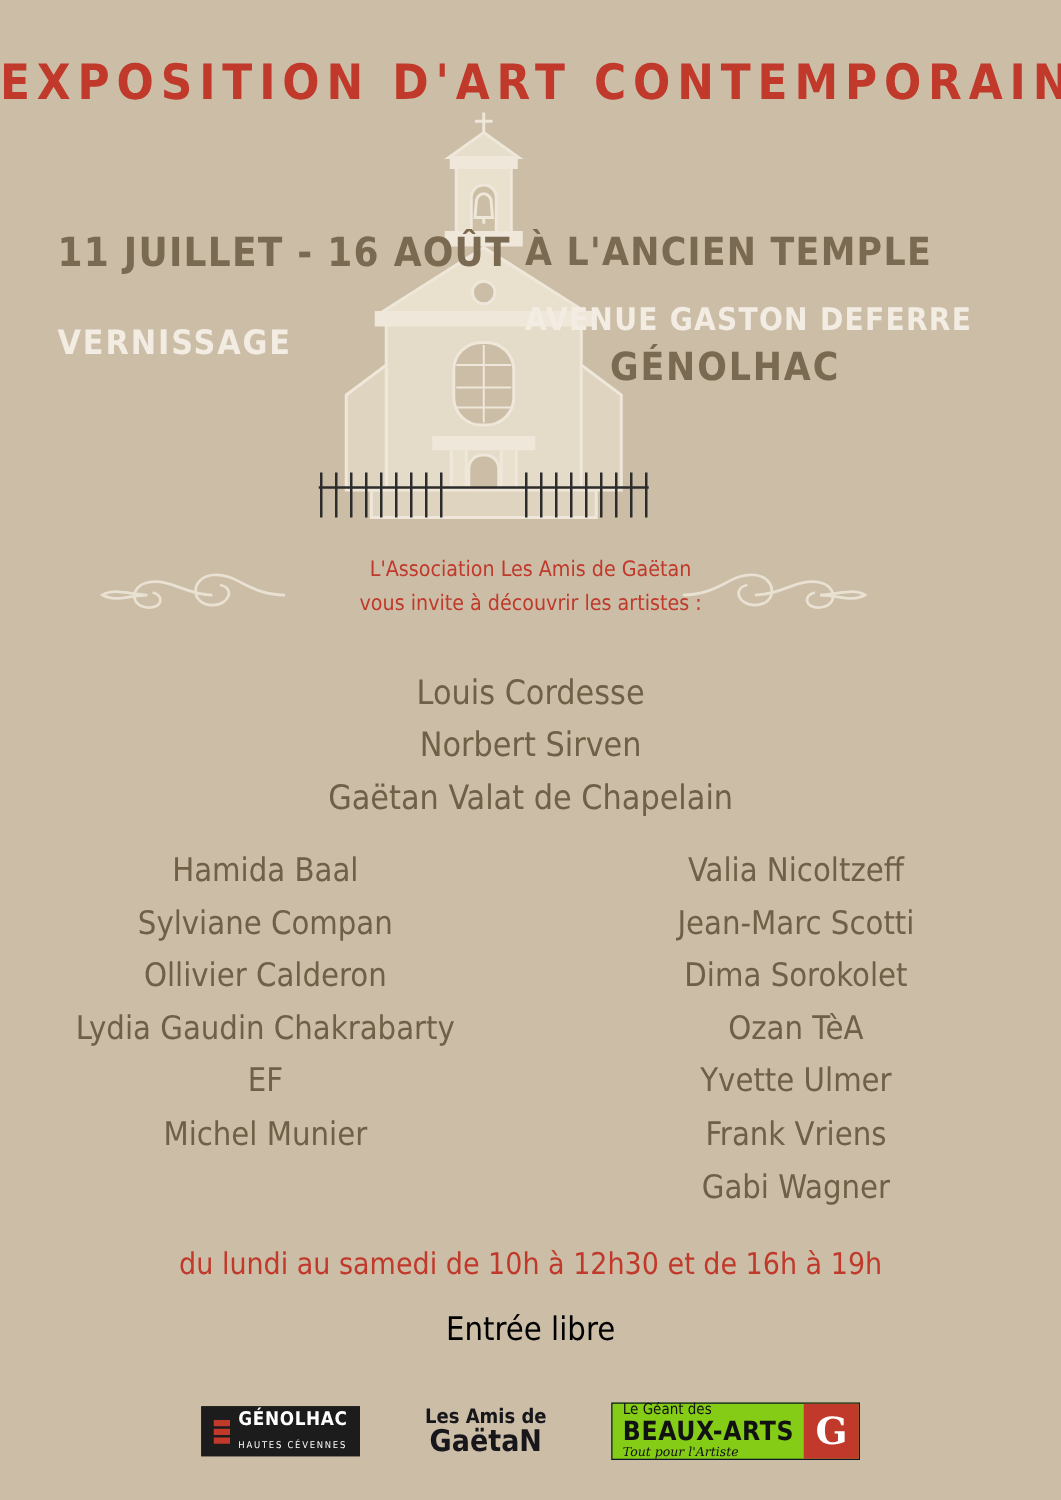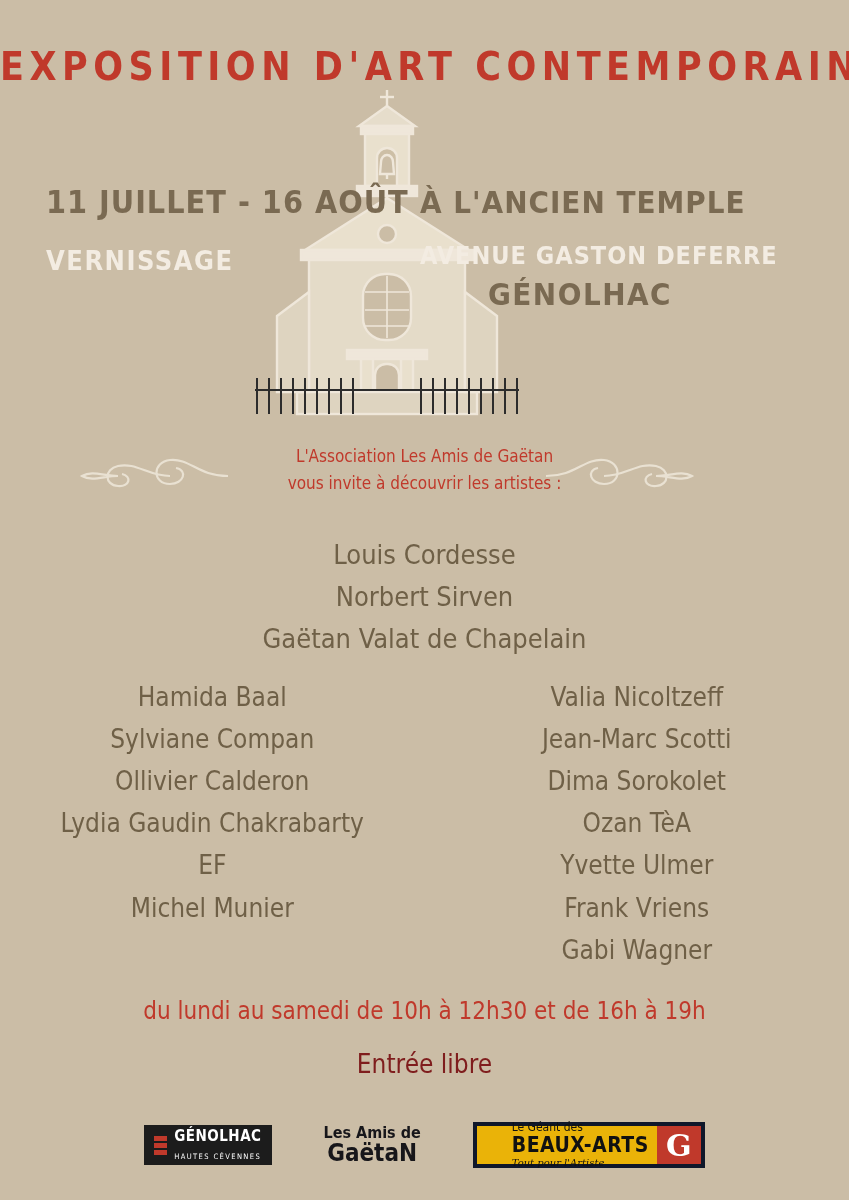--- a/index.html
+++ b/index.html
@@ -45,21 +45,21 @@
   .date-main {
     font-family: "DejaVu Sans Condensed", "Liberation Sans", sans-serif;
     font-size: 32px;
     font-weight: bold;
     color: #7a6a52;
     letter-spacing: 1px;
     line-height: 1.05;
     white-space: nowrap;
   }
   .vern-label {
-    margin-top: 24px;
+    margin-top: 38px;
     font-family: "DejaVu Sans Condensed", "Liberation Sans", sans-serif;
     font-size: 27px;
     font-weight: bold;
     color: #f3ece2;
     letter-spacing: 1.5px;
     line-height: 1.25;
     white-space: nowrap;
   }
   .vern-date {
     font-family: "DejaVu Sans Condensed", "Liberation Sans", sans-serif;
@@ -185,21 +185,21 @@
     font-family: "DejaVu Sans Condensed", "Liberation Sans", sans-serif;
     font-size: 24px;
     color: #c0392b;
     line-height: 1.3;
     white-space: nowrap;
   }
   .entry-line {
     margin-top: 22px;
     font-family: "DejaVu Sans Condensed", "Liberation Sans", sans-serif;
     font-size: 26px;
-    color: #7f1d1d;
+    color: #000000;
     white-space: nowrap;
   }
 
   
   .logos {
     position: absolute;
     bottom: 32px;
     left: 0;
     width: 849px;
     display: flex;
@@ -253,24 +253,23 @@
   }
   .logo-amis .l2 {
     font-family: "DejaVu Sans Condensed", "Liberation Sans", sans-serif;
     font-size: 24px;
     font-weight: bold;
     line-height: 1.05;
   }
   .logo-geant {
     display: flex;
     align-items: stretch;
-    border: 4px solid #0f172a;
-    background: #eab308;
+    border: 1px solid #0f172a;
+    background: #84cc16;
     height: 46px;
-    padding-left: 27px;
   }
   .logo-geant .left {
     padding: 3px 8px;
     display: flex;
     flex-direction: column;
     justify-content: center;
     color: #111;
   }
   .logo-geant .left .g1 {
     font-family: "DejaVu Sans Condensed", "Liberation Sans", sans-serif;

